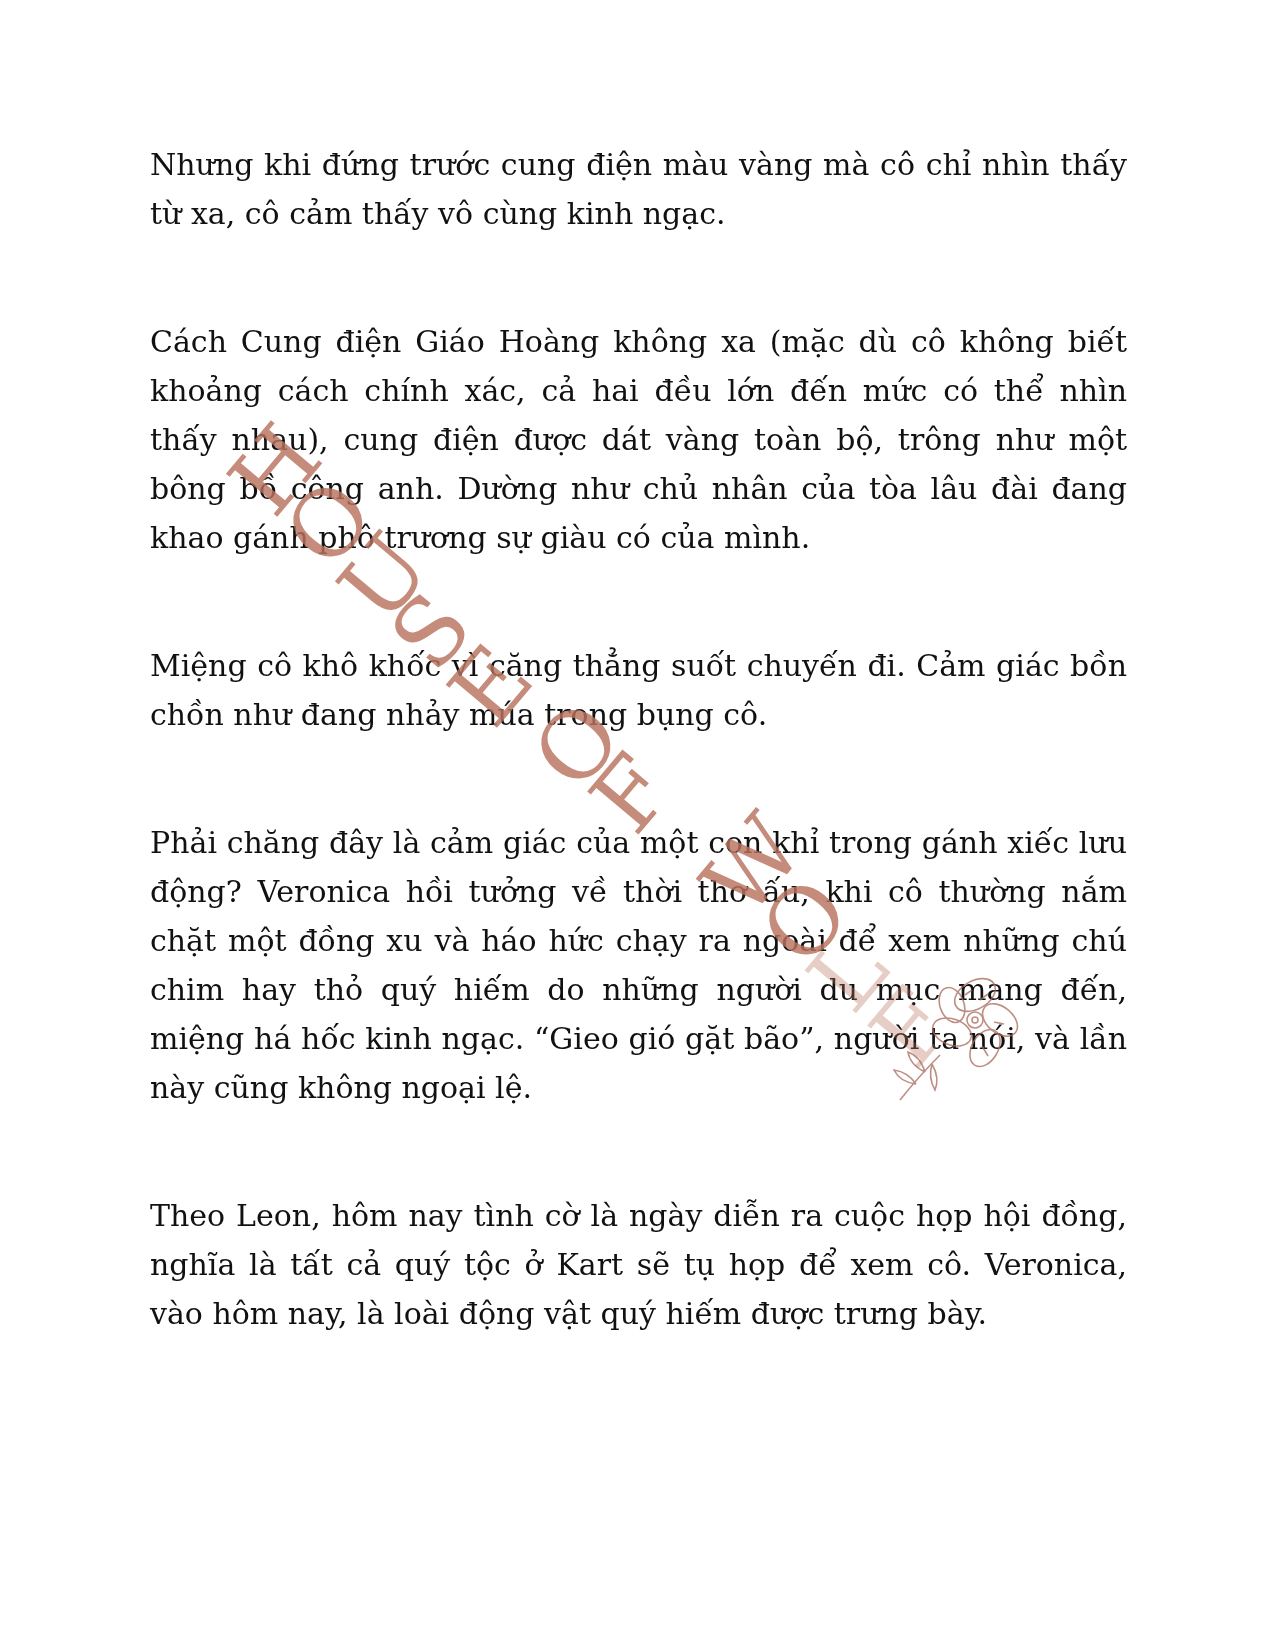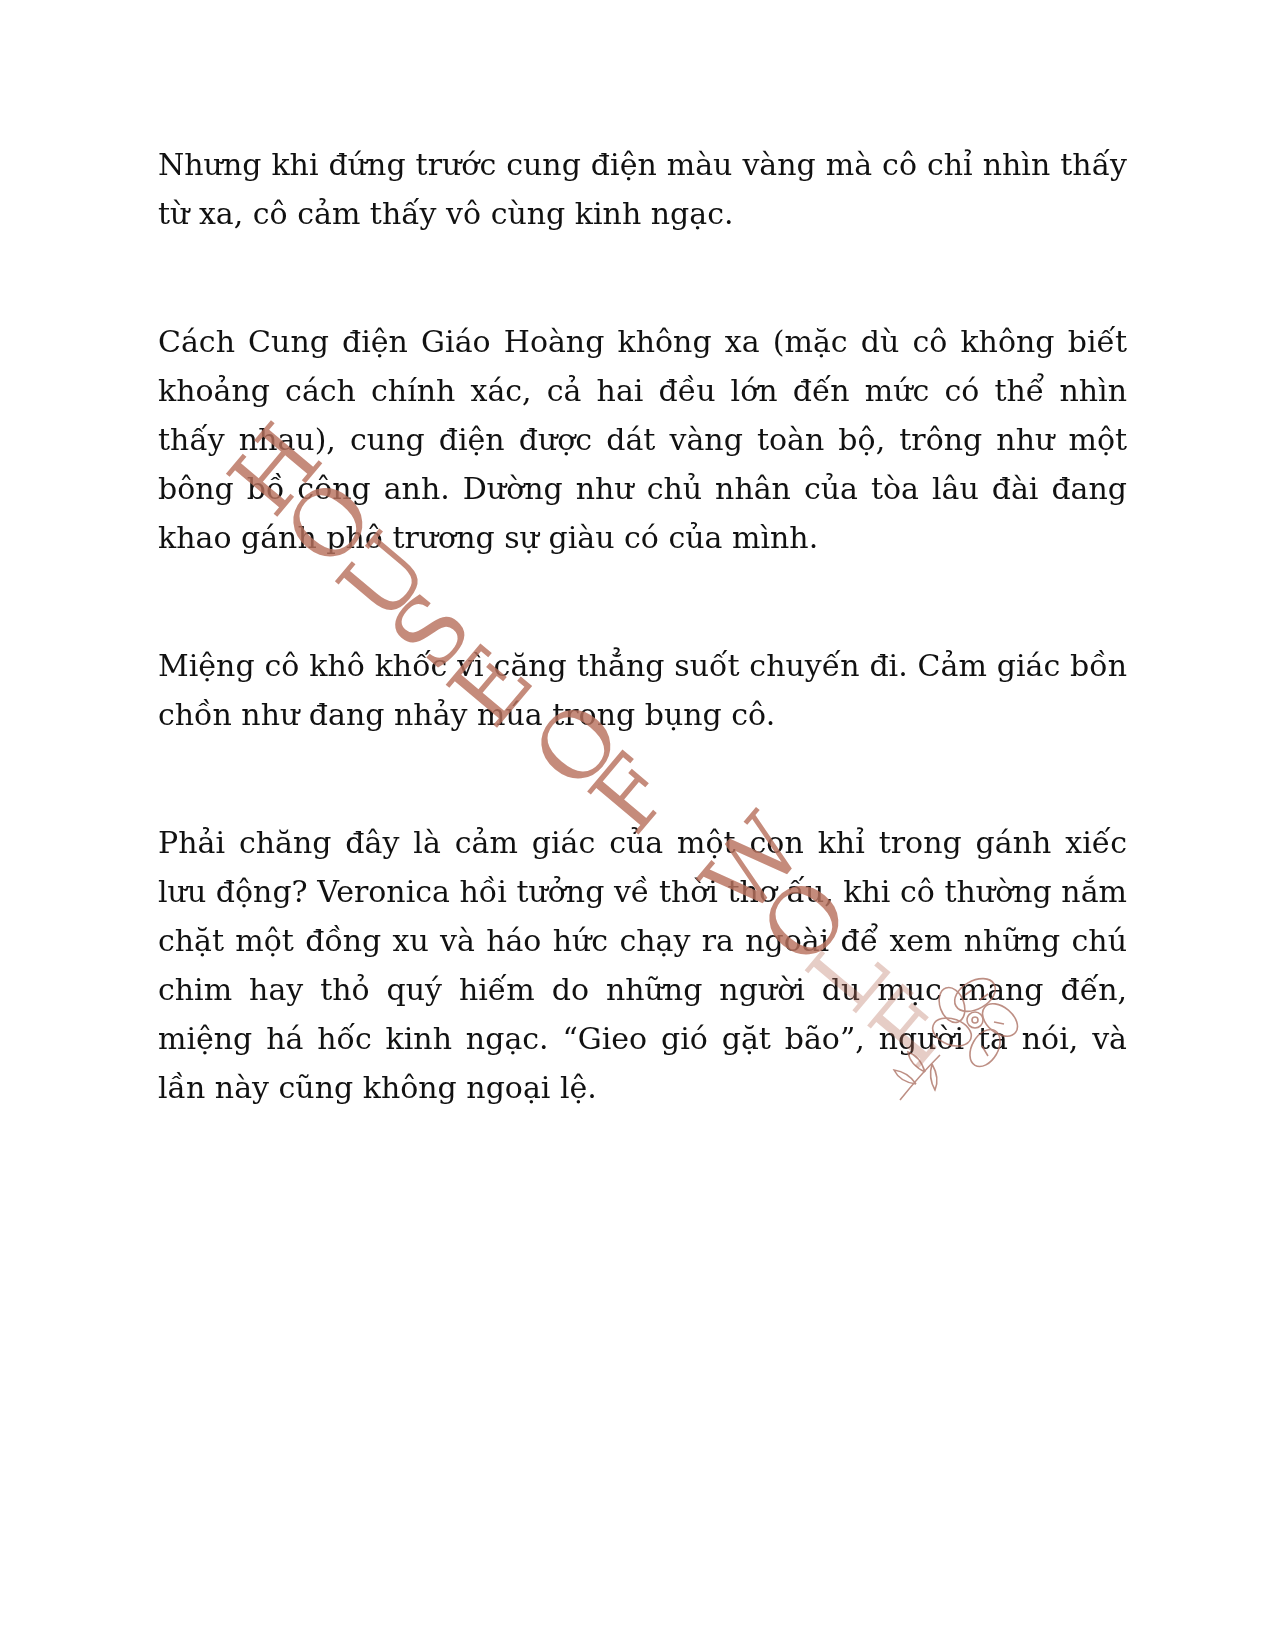--- a/index.html
+++ b/index.html
@@ -26,21 +26,21 @@
       top: 140px;
       width: 977px;
       font-family: "DejaVu Serif", "Liberation Serif", serif;
       font-size: 30px;
       line-height: 49px;
       color: #111111;
       text-align: justify;
       z-index: 2;
     }
     .para {
-      margin: 0 0 79px 8px;
+      margin: 0 0 79px 0;
       text-align-last: left;
     }
     .watermark {
       position: absolute;
       left: 0; top: 0;
       width: 1275px;
       height: 1650px;
       pointer-events: none;
       z-index: 3;
     }
@@ -64,20 +64,21 @@
   </style>
 </head>
 <body>
 
 <div class="page">
   <div class="content">
     <p class="para">Nhưng khi đứng trước cung điện màu vàng mà cô chỉ nhìn thấy từ xa, cô cảm thấy vô cùng kinh ngạc.</p>
     <p class="para">Cách Cung điện Giáo Hoàng không xa (mặc dù cô không biết khoảng cách chính xác, cả hai đều lớn đến mức có thể nhìn thấy nhau), cung điện được dát vàng toàn bộ, trông như một bông bồ công anh. Dường như chủ nhân của tòa lâu đài đang khao gánh phô trương sự giàu có của mình.</p>
     <p class="para">Miệng cô khô khốc vì căng thẳng suốt chuyến đi. Cảm giác bồn chồn như đang nhảy múa trong bụng cô.</p>
     <p class="para">Phải chăng đây là cảm giác của một con khỉ trong gánh xiếc lưu động? Veronica hồi tưởng về thời thơ ấu, khi cô thường nắm chặt một đồng xu và háo hức chạy ra ngoài để xem những chú chim hay thỏ quý hiếm do những người du mục mang đến, miệng há hốc kinh ngạc. “Gieo gió gặt bão”, người ta nói, và lần này cũng không ngoại lệ.</p>
+    <p class="para">Theo Leon, hôm nay tình cờ là ngày diễn ra cuộc họp hội đồng, nghĩa là tất cả quý tộc ở Kart sẽ tụ họp để xem cô. Veronica, vào hôm nay, là loài động vật quý hiếm được trưng bày.</p>
   </div>
 
   <div class="watermark">
     <span class="wm-letter" style="left:236px; top:424px; transform: rotate(-50deg);">H</span>
     <span class="wm-letter" style="left:292px; top:478px; transform: rotate(-50deg);">O</span>
     <span class="wm-letter" style="left:346px; top:532px; transform: rotate(-50deg);">U</span>
     <span class="wm-letter" style="left:400px; top:586px; transform: rotate(-50deg);">S</span>
     <span class="wm-letter" style="left:458px; top:640px; transform: rotate(-50deg);">E</span>
     <span class="wm-letter" style="left:540px; top:700px; transform: rotate(-50deg);">O</span>
     <span class="wm-letter" style="left:600px; top:748px; transform: rotate(-50deg);">F</span>

